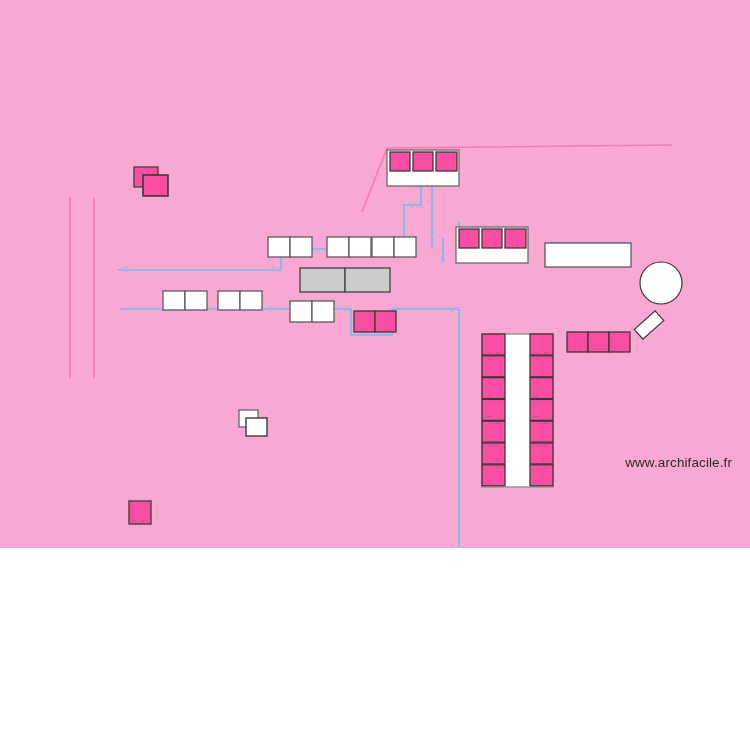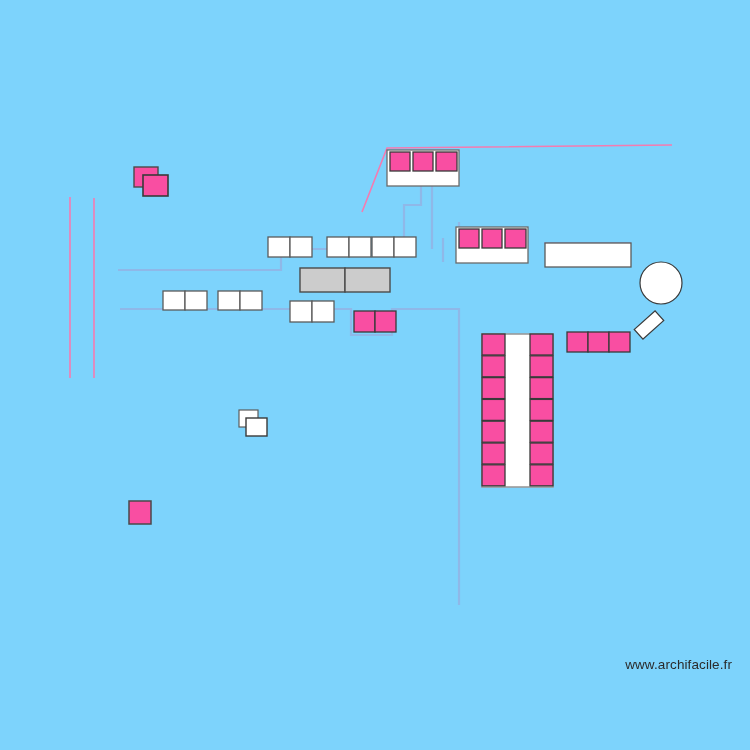--- a/index.html
+++ b/index.html
@@ -7,22 +7,22 @@
     margin: 0;
     padding: 0;
     background: #ffffff;
   }
   body {
     font-family: "Liberation Sans", sans-serif;
   }
   #plan-root {
     position: relative;
     width: 750px;
-    height: 750px;
-    background: #7dd3fc;
+    height: 548px;
+    background: #f9a8d4;
     overflow: hidden;
   }
   #plan-svg {
     position: absolute;
     left: 0;
     top: 0;
     width: 750px;
     height: 750px;
     display: block;
   }

